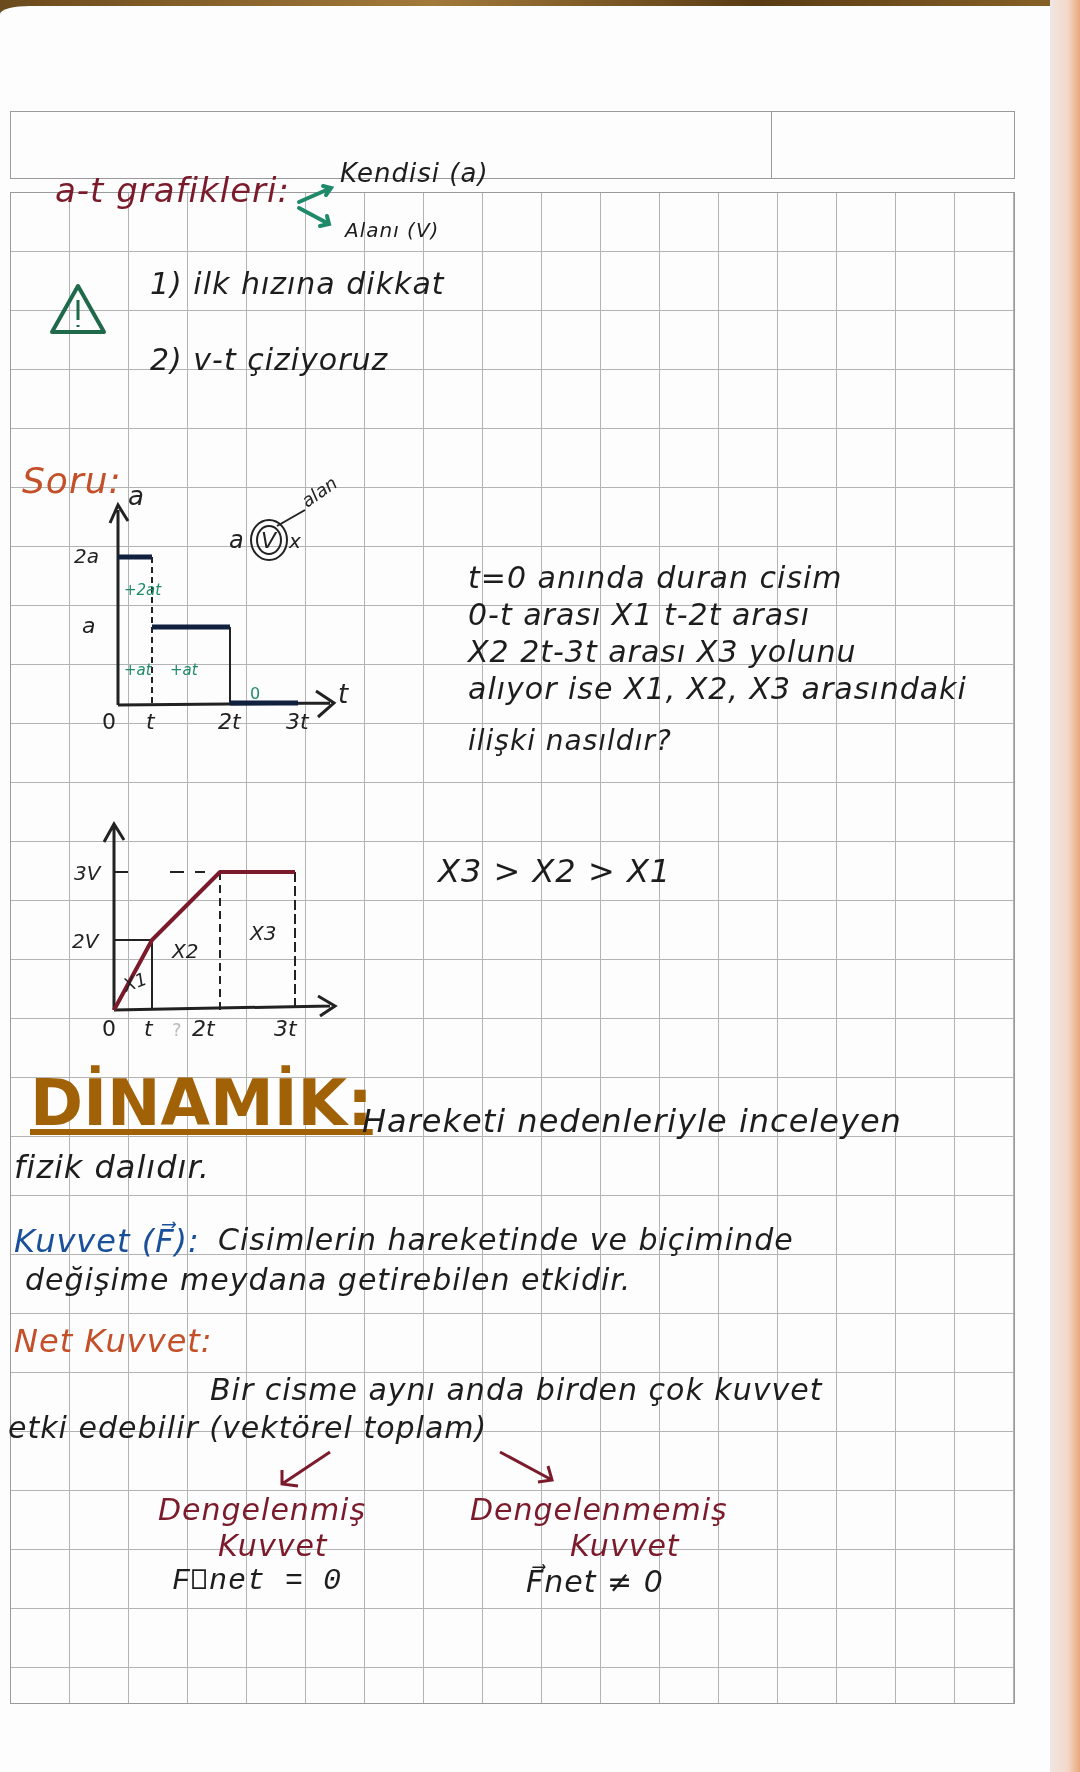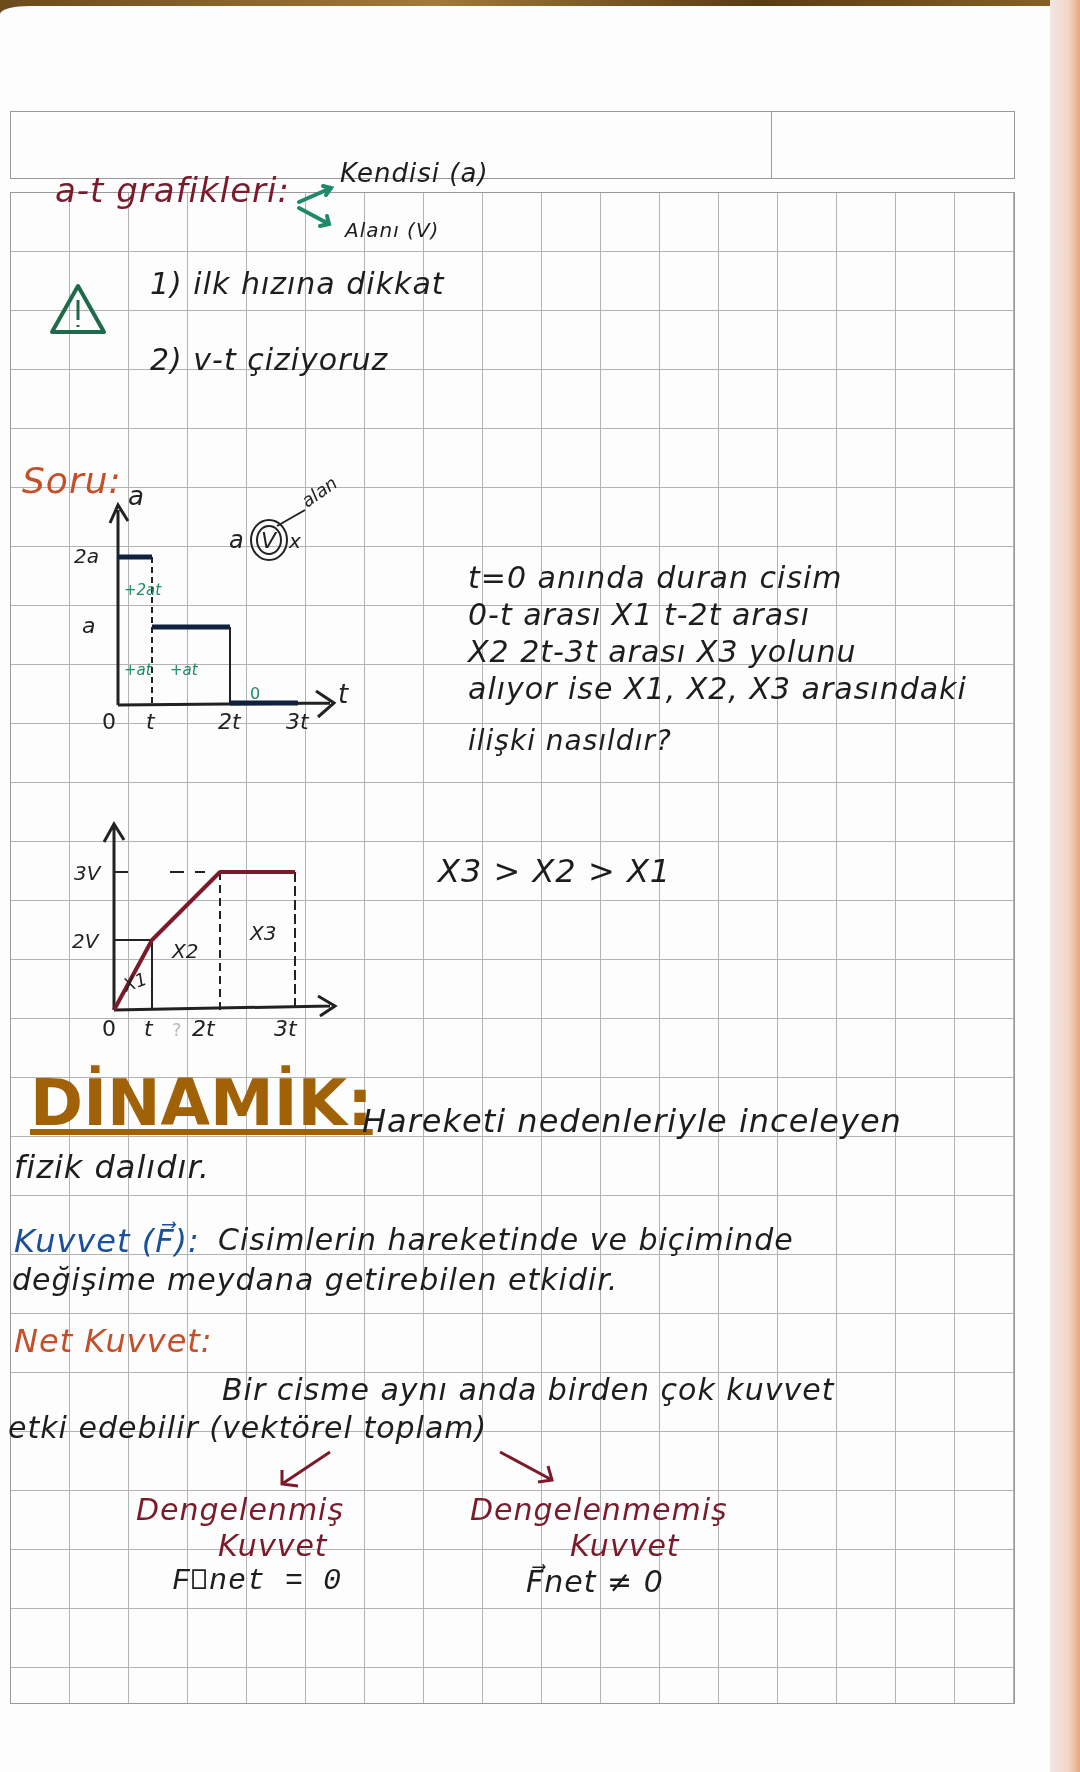--- a/index.html
+++ b/index.html
@@ -146,30 +146,30 @@
 </svg>
 
 <div class="hw ink" style="left:438px; top:852px; font-size:32px;">X3 &gt; X2 &gt; X1</div>
 
 <div class="hw red" style="left:30px; top:1066px; font-size:64px; font-weight:bold; font-style:normal; letter-spacing:0;">DİNAMİK:</div>
 <div class="hw ink" style="left:362px; top:1102px; font-size:32px;">Hareketi nedenleriyle inceleyen</div>
 <div class="hw ink" style="left:14px; top:1148px; font-size:32px;">fizik dalıdır.</div>
 
 <div class="hw blue" style="left:14px; top:1222px; font-size:32px;">Kuvvet (F⃗):</div>
 <div class="hw ink" style="left:218px; top:1222px; font-size:30px;">Cisimlerin hareketinde ve biçiminde</div>
-<div class="hw ink" style="left:12px; top:1262px; font-size:30px;">değişime meydana getirebilen etkidir.</div>
+<div class="hw ink" style="left:25px; top:1262px; font-size:30px;">değişime meydana getirebilen etkidir.</div>
 
 <div class="hw orange" style="left:14px; top:1322px; font-size:32px;">Net Kuvvet:</div>
-<div class="hw ink" style="left:222px; top:1372px; font-size:30px;">Bir cisme aynı anda birden çok kuvvet</div>
+<div class="hw ink" style="left:210px; top:1372px; font-size:30px;">Bir cisme aynı anda birden çok kuvvet</div>
 <div class="hw ink" style="left:8px; top:1410px; font-size:30px;">etki edebilir (vektörel toplam)</div>
 
 <svg class="abs" style="left:270px; top:1448px;" width="300" height="45">
   <path d="M60 4 L12 36 M12 22 L12 36 L28 38" stroke="#7a1a2a" stroke-width="3" fill="none"></path>
   <path d="M230 4 L282 32 M268 34 L282 32 L278 18" stroke="#7a1a2a" stroke-width="3" fill="none"></path>
 </svg>
 
-<div class="hw maroon" style="left:136px; top:1492px; font-size:30px;">Dengelenmiş</div>
+<div class="hw maroon" style="left:158px; top:1492px; font-size:30px;">Dengelenmiş</div>
 <div class="hw maroon" style="left:218px; top:1528px; font-size:30px;">Kuvvet</div>
 <div class="hw ink" style="left:172px; top:1564px; font-size:30px;font-family:Liberation Mono, monospace;">F⃗net = 0</div>
 
 <div class="hw maroon" style="left:470px; top:1492px; font-size:30px;">Dengelenmemiş</div>
 <div class="hw maroon" style="left:570px; top:1528px; font-size:30px;">Kuvvet</div>
 <div class="hw ink" style="left:526px; top:1564px; font-size:30px;">F⃗net ≠ 0</div>
 
 </body></html>

